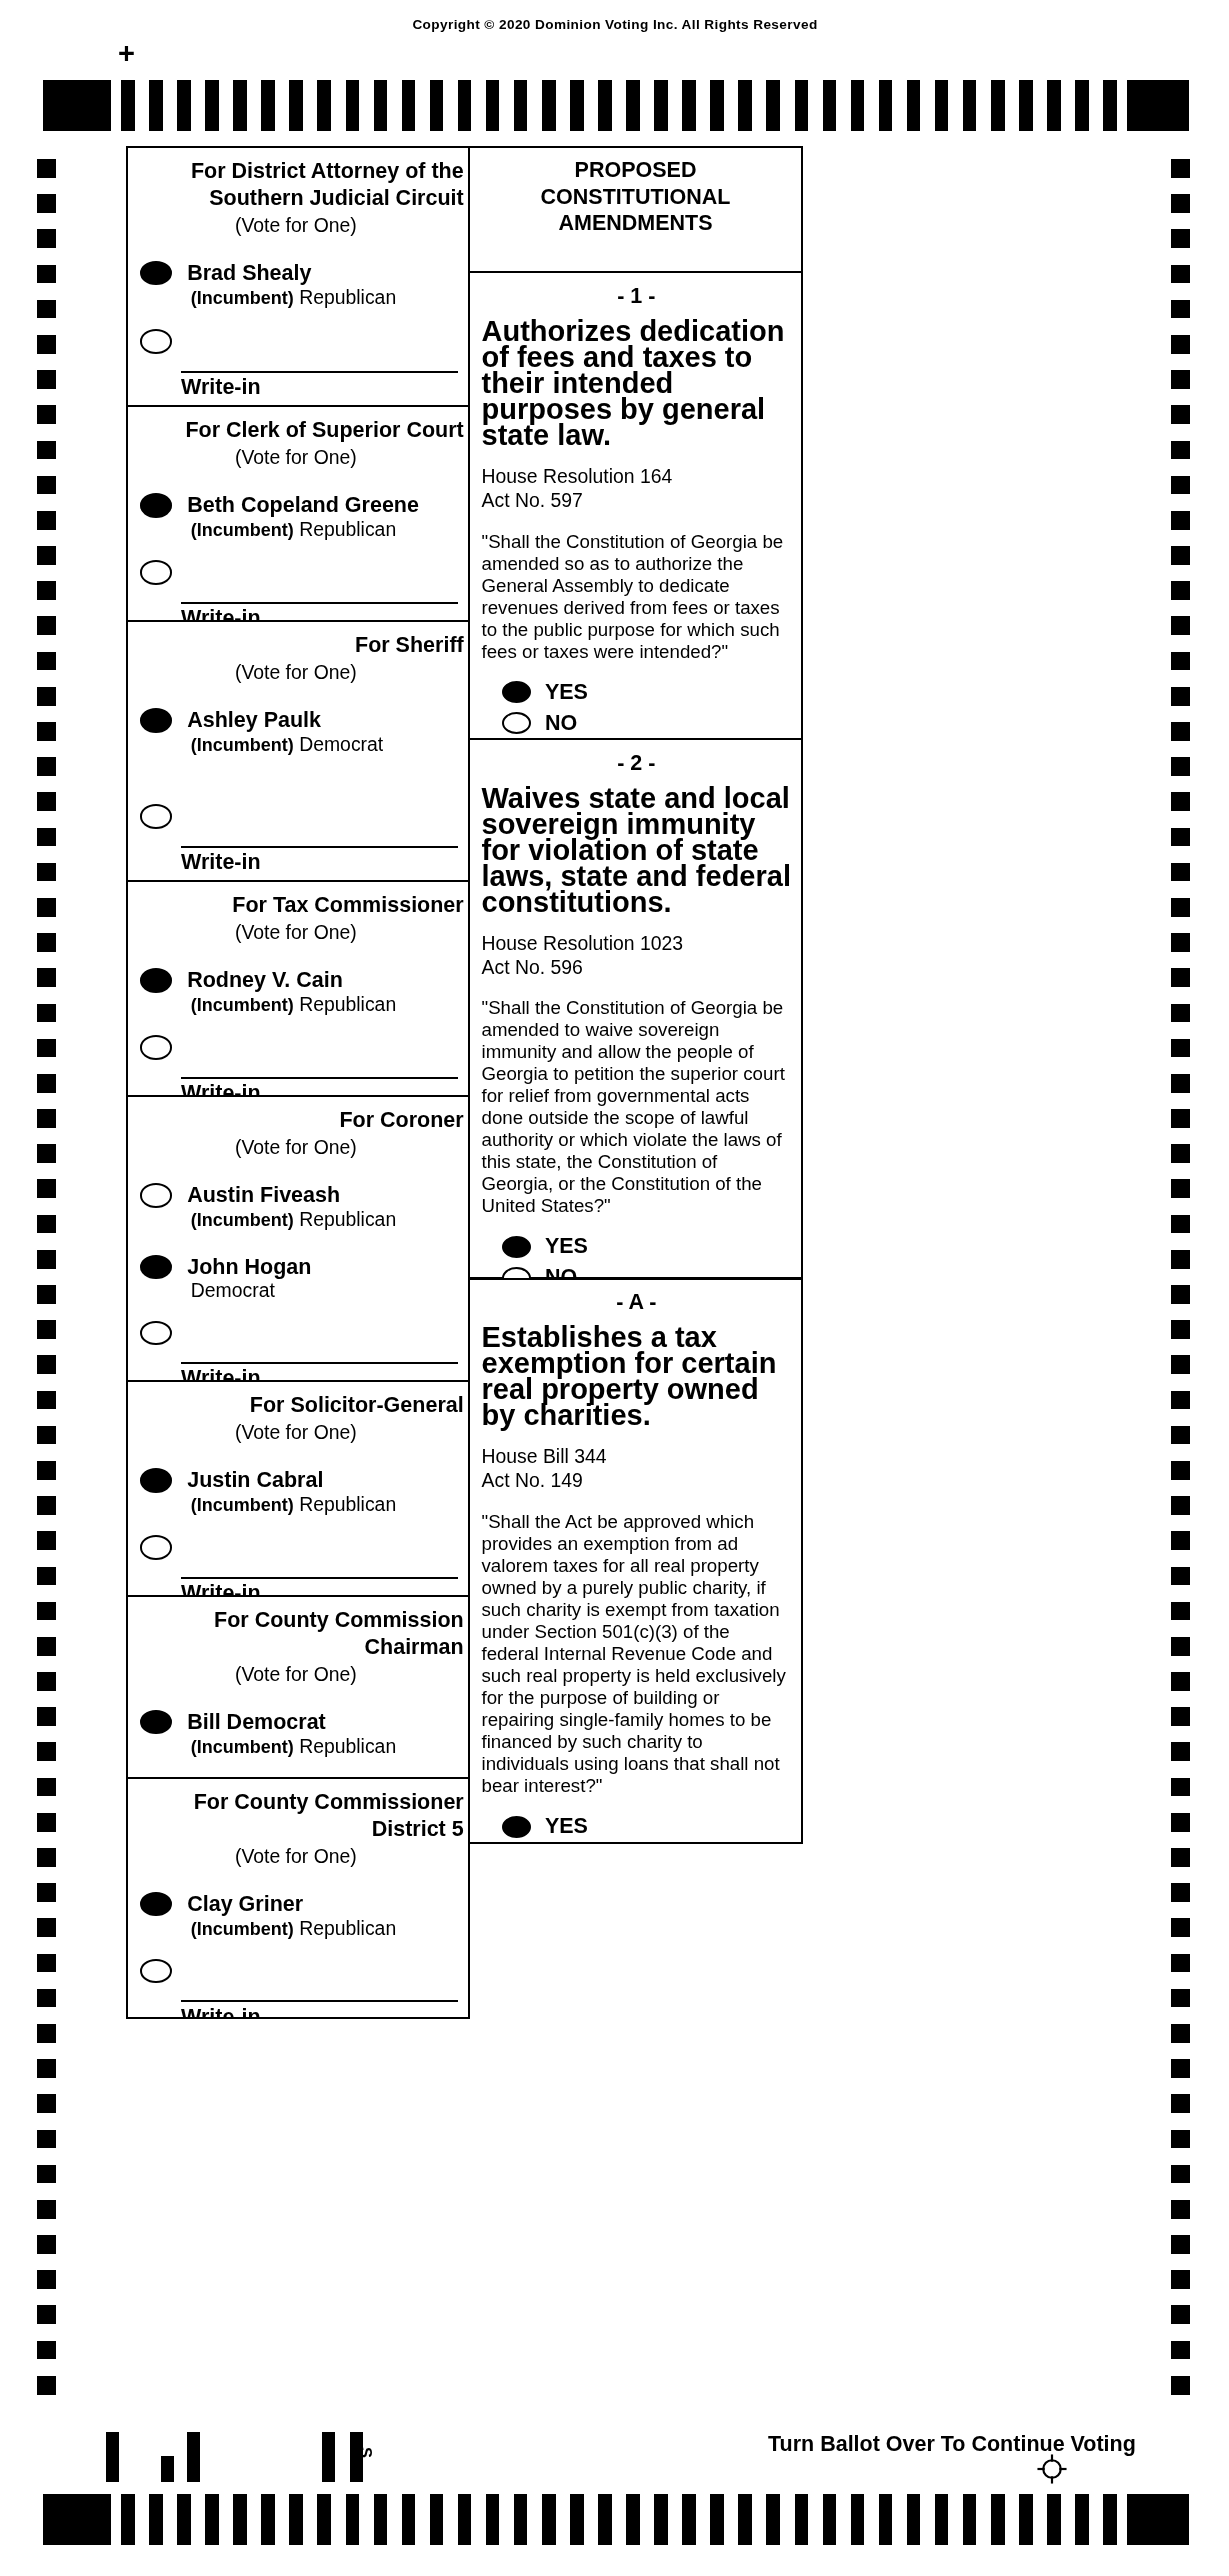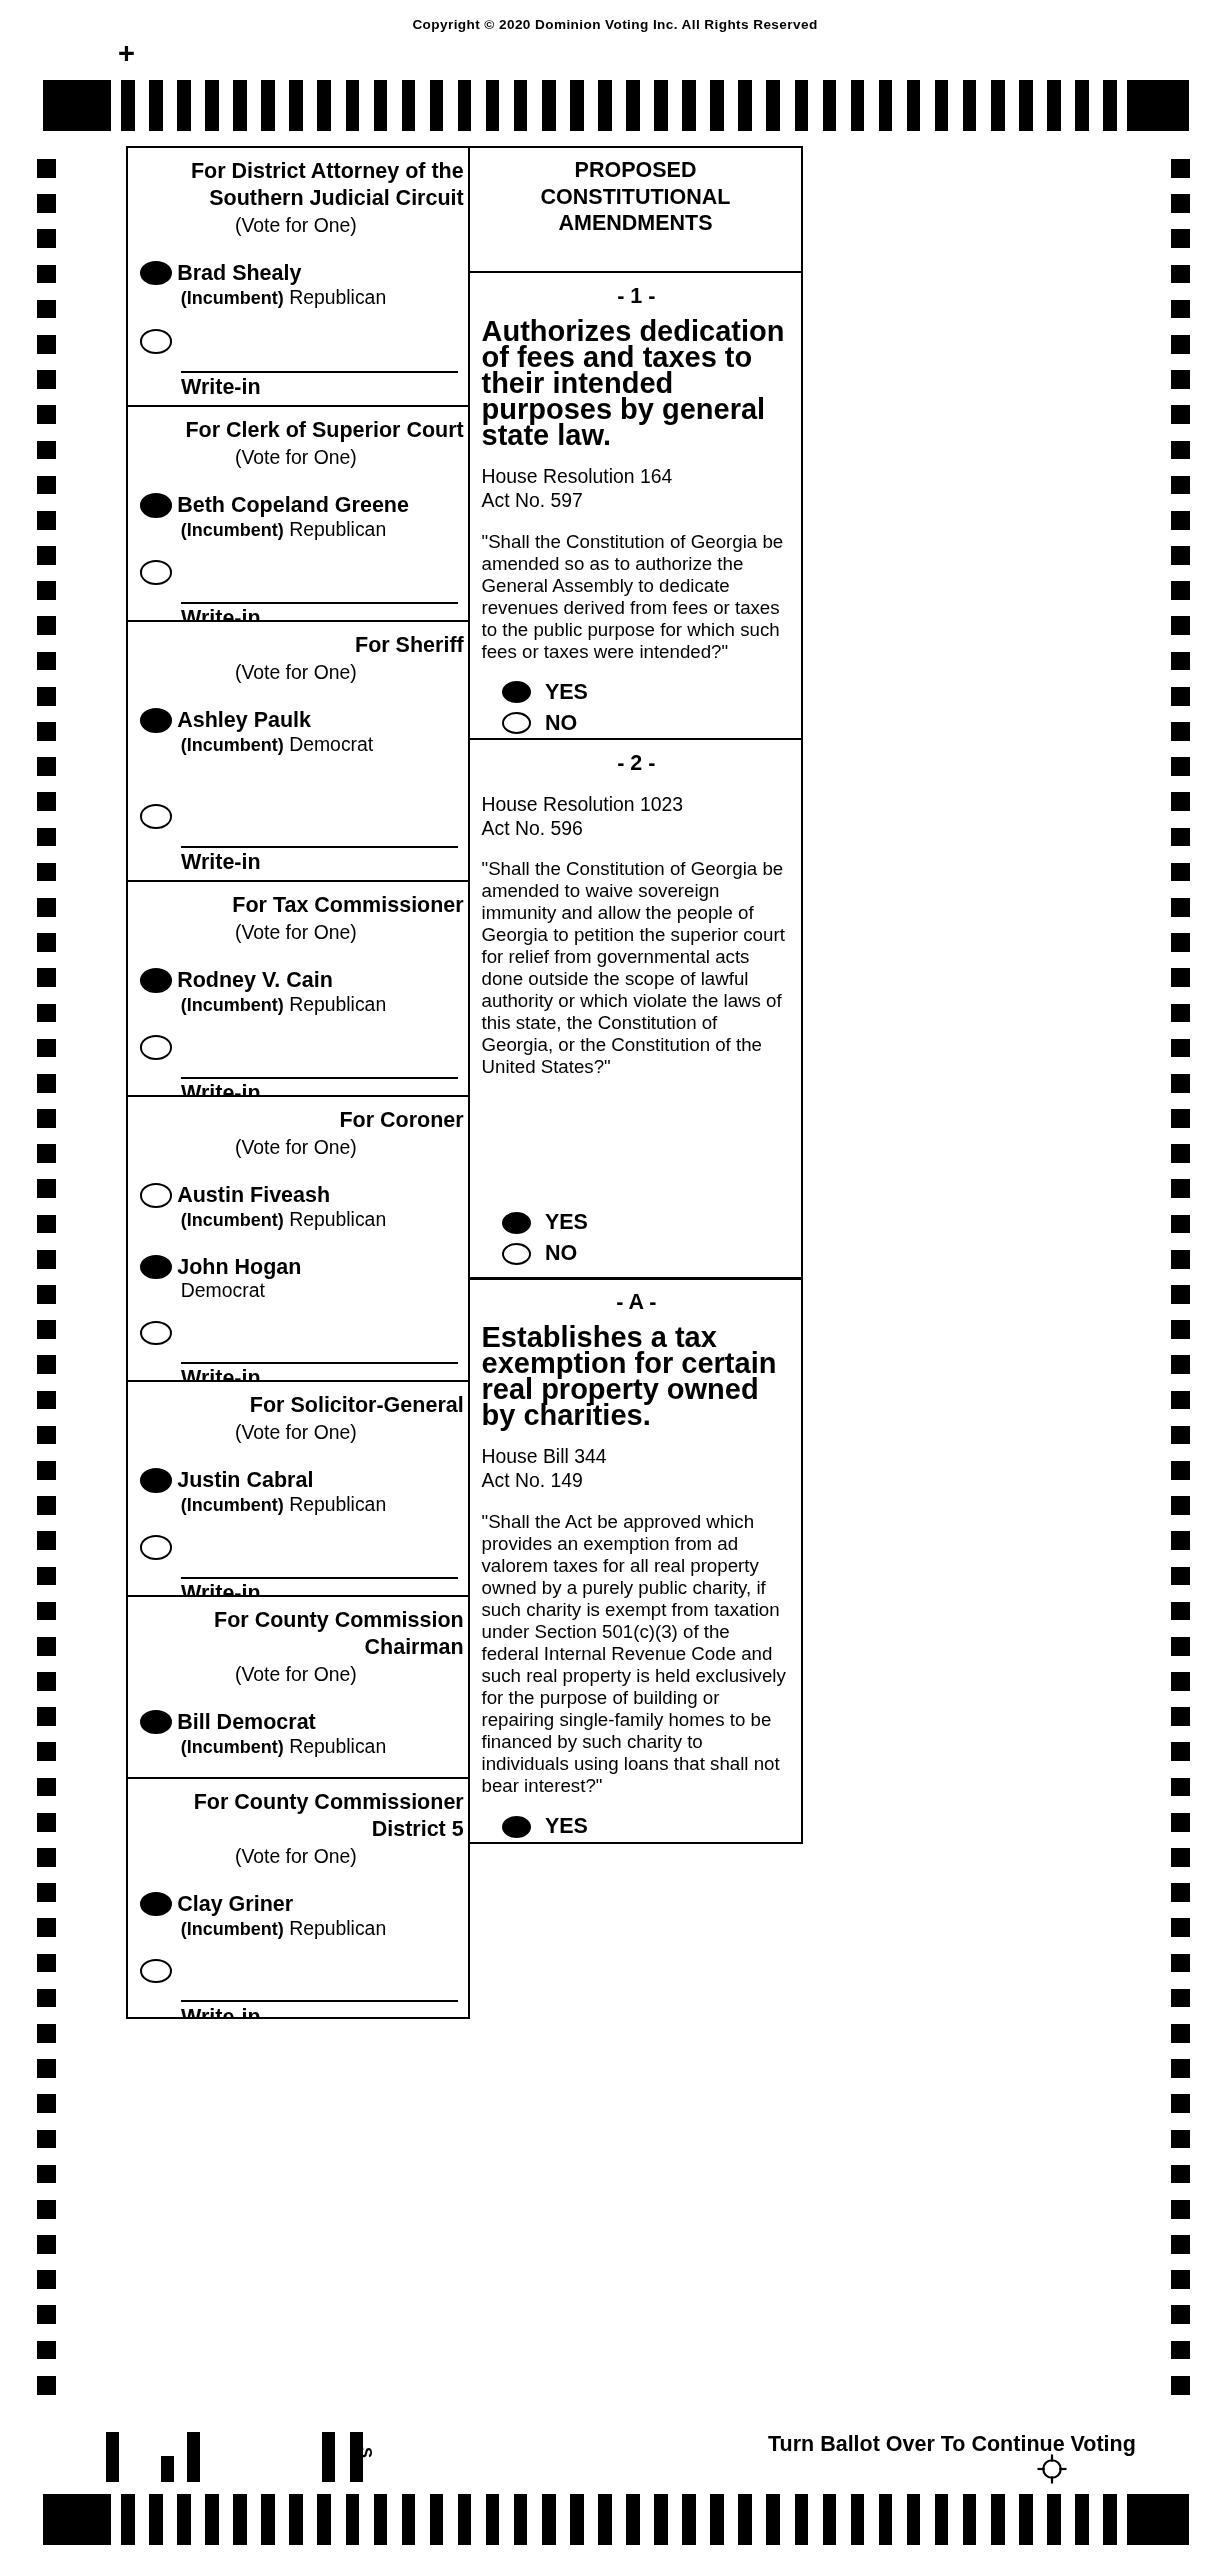--- a/index.html
+++ b/index.html
@@ -19,21 +19,21 @@
   #left-squares{left:37px;}
   #right-squares{left:1171px;}
 
   
   #races{position:absolute;left:126px;top:146px;width:344px;border:2.2px solid #000;}
   .race{border-bottom:2.2px solid #000;display:flex;flex-direction:column;overflow:hidden;padding:10px 4.3px 5.7px 0;}
   .race:last-child{border-bottom:none;}
   .race-title{font-size:21.5px;font-weight:bold;text-align:right;line-height:26.6px;}
   .race-instruction{font-size:19.4px;text-align:center;line-height:24px;margin-top:1.4px;}
   .cands{margin-top:24.4px;display:flex;flex-direction:column;gap:23px;}
-  .cand{display:flex;gap:5px;padding-left:12.2px;align-items:flex-start;}
+  .cand{display:flex;gap:15px;padding-left:12.2px;align-items:flex-start;}
   .oval{width:32px;height:24.4px;border:2.2px solid #000;border-radius:50%;flex:none;background:#fff;}
   .oval.filled{background:#000;}
   .cand-text{min-width:0;}
   .cand-name{font-size:21.5px;font-weight:bold;line-height:24.4px;}
   .cand-detail{font-size:19.4px;line-height:21.5px;padding-left:3.6px;margin-top:1.4px;}
   .cand-detail .inc{font-weight:bold;font-size:18px;}
   .writein{margin-top:auto;padding-top:18.7px;}
   .writein .oval{margin-left:12.2px;margin-bottom:17px;}
   .wline{border-top:2.2px solid #000;margin-left:53px;margin-right:5.7px;}
   .wlabel{font-size:21.5px;font-weight:bold;margin-left:53px;margin-top:2.2px;line-height:24.4px;}
@@ -433,20 +433,21 @@
             <span class="choice-label">YES</span>
           </div>
           <div class="choice">
             <div class="oval"></div>
             <span class="choice-label">NO</span>
           </div>
         </div>
       </section>
       <section class="measure" style="height: 542px;">
         <div class="m-num">- 2 -</div>
+        <div class="m-summary">Waives state and local sovereign immunity for violation of state laws, state and federal constitutions.</div>
         <div class="m-bills">
           <div>House Resolution 1023</div>
           <div>Act No. 596</div>
         </div>
         <div class="m-question">"Shall the Constitution of Georgia be amended to waive sovereign immunity and allow the people of Georgia to petition the superior court for relief from governmental acts done outside the scope of lawful authority or which violate the laws of this state, the Constitution of Georgia, or the Constitution of the United States?"</div>
         <div class="choices">
           <div class="choice">
             <div class="oval filled"></div>
             <span class="choice-label">YES</span>
           </div>

